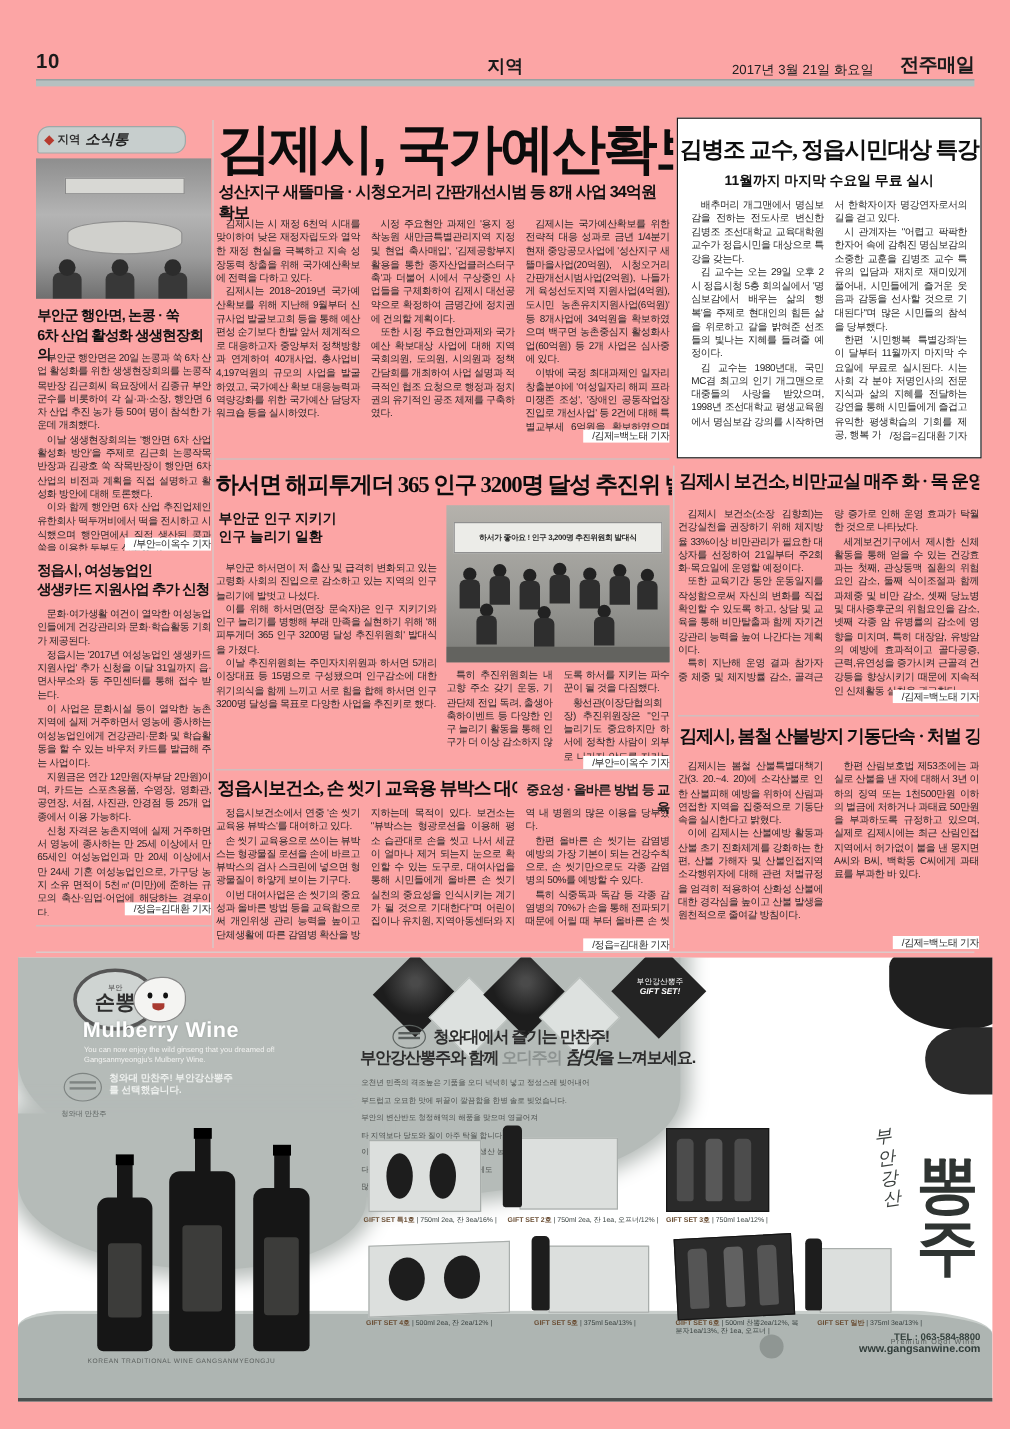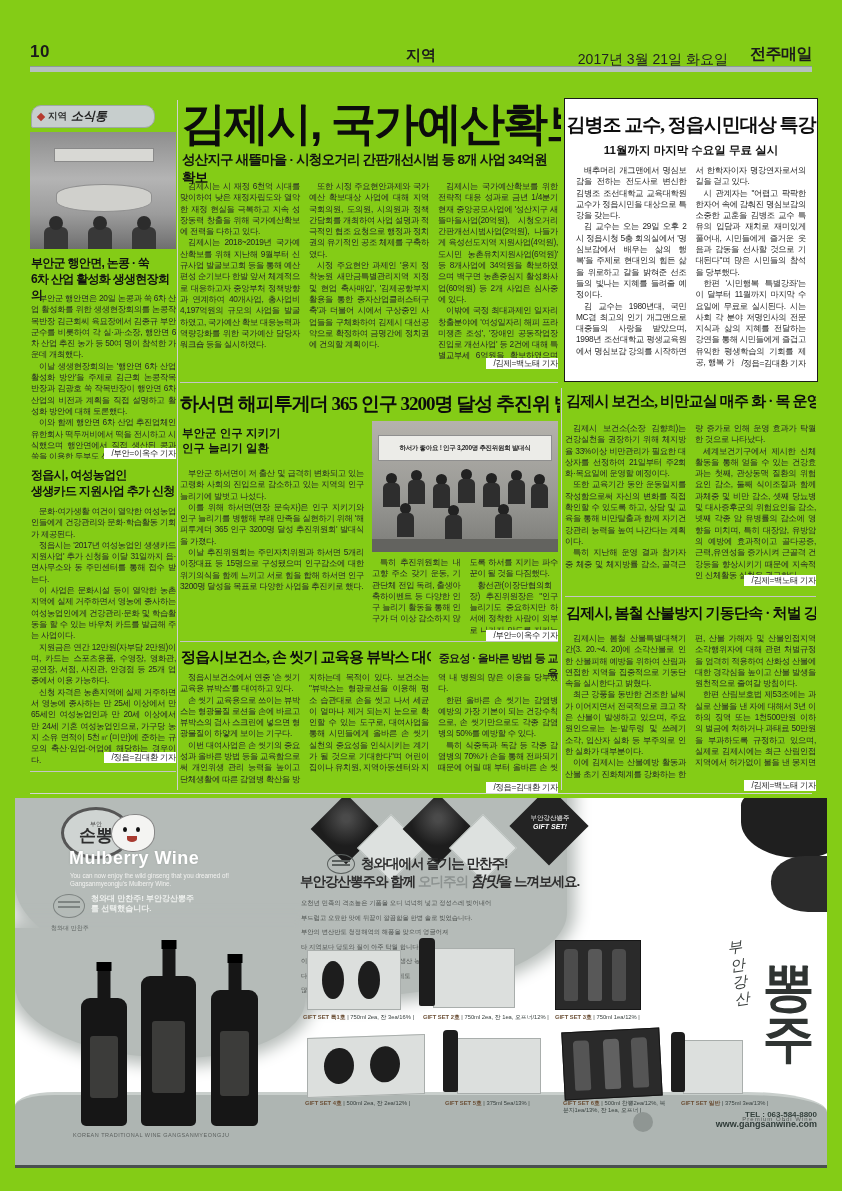--- a/index.html
+++ b/index.html
@@ -1,24 +1,24 @@
 <!DOCTYPE html>
 <html><head>
 <meta charset="utf-8">
 <style>
   html,body{margin:0;padding:0;background:#e8e8e8;}
-  .page{position:relative;width:842px;height:1191px;background:#84cc16;margin:0 auto;
+  .page{position:relative;width:842px;height:1191px;background:#fca5a5;margin:0 auto;
         font-family:"Liberation Sans", sans-serif;color:#1b1b1b;overflow:hidden;}
   .abs{position:absolute;}
   .serif{font-family:"Liberation Serif", serif;}
 
   
   .pagenum{left:30px;top:42px;font-size:17px;font-weight:bold;letter-spacing:0.5px;}
   .section{left:0;top:46px;width:100%;text-align:center;font-size:15px;font-weight:bold;}
-  .dateline{right:114px;top:51px;font-size:14px;color:#222;}
+  .dateline{right:114px;top:51px;font-size:11px;color:#222;}
   .papername{right:30px;top:44px;font-size:16px;font-weight:700;letter-spacing:-0.5px;}
   .header-rule{left:30px;top:66px;width:782px;height:5px;background:#b6c0c0;border-top:1px solid #8d9a9a;}
 
   
   .vrule{width:1px;background:#cfcfcf;}
   .hrule{height:1px;background:#c5c5c5;}
 
   
   .tab{left:31px;top:105px;width:116px;height:21px;background:#c7cecd;border:1px solid #9fa8a7;
        border-radius:10px 10px 10px 2px;display:flex;align-items:center;padding-left:6px;gap:4px;}
@@ -168,22 +168,22 @@
       <p class="para">신청 자격은 농촌지역에 실제 거주하면서 영농에 종사하는 만 25세 이상에서 만 65세인 여성농업인과 만 20세 이상에서 만 24세 기혼 여성농업인으로, 가구당 농지 소유 면적이 5천㎡(미만)에 준하는 규모의 축산·임업·어업에 해당하는 경우이다.</p>
       <span class="byline">/정읍=김대환 기자</span>
   </div>
   <div class="abs hrule" style="left:30px;top:771px;width:146px;"></div>
 
   <div class="abs main-headline">김제시, 국가예산확보 사활</div>
   <div class="abs main-subhead">성산지구 새뜰마을 · 시청오거리 간판개선시범 등 8개 사업 34억원 확보</div>
   <div class="bodyblock cols3" style="left:180px;top:181px;width:378px;height:188px;">
     <p class="para">김제시는 시 재정 6천억 시대를 맞이하여 낮은 재정자립도와 열악한 재정 현실을 극복하고 지속 성장동력 창출을 위해 국가예산확보에 전력을 다하고 있다.</p>
       <p class="para">김제시는 2018~2019년 국가예산확보를 위해 지난해 9월부터 신규사업 발굴보고회 등을 통해 예산 편성 순기보다 한발 앞서 체계적으로 대응하고자 중앙부처 정책방향과 연계하여 40개사업, 총사업비 4,197억원의 규모의 사업을 발굴하였고, 국가예산 확보 대응능력과 역량강화를 위한 국가예산 담당자 워크숍 등을 실시하였다.</p>
+      <p class="para">시정 주요현안 과제인 '용지 정착농원 새만금특별관리지역 지정 및 현업 축사매입', '김제공항부지활용을 통한 종자산업클러스터구축'과 더불어 시에서 구상중인 사업들을 구체화하여 김제시 대선공약으로 확정하여 금명간에 정치권에 건의할 계획이다.</p>
       <p class="para">또한 시정 주요현안과제와 국가예산 확보대상 사업에 대해 지역 국회의원, 도의원, 시의원과 정책간담회를 개최하여 사업 설명과 적극적인 협조 요청으로 행정과 정치권의 유기적인 공조 체제를 구축하였다.</p>
-      <p class="para">시정 주요현안 과제인 '용지 정착농원 새만금특별관리지역 지정 및 현업 축사매입', '김제공항부지활용을 통한 종자산업클러스터구축'과 더불어 시에서 구상중인 사업들을 구체화하여 김제시 대선공약으로 확정하여 금명간에 정치권에 건의할 계획이다.</p>
       <p class="para">김제시는 국가예산확보를 위한 전략적 대응 성과로 금년 1/4분기 현재 중앙공모사업에 '성산지구 새뜰마을사업(20억원), 시청오거리 간판개선시범사업(2억원), 나들가게 육성선도지역 지원사업(4억원), 도시민 농촌유치지원사업(6억원)' 등 8개사업에 34억원을 확보하였으며 백구면 농촌중심지 활성화사업(60억원) 등 2개 사업은 심사중에 있다.</p>
       <p class="para">이밖에 국정 최대과제인 일자리 창출분야에 '여성일자리 해피 프라미쟁존 조성', '장애인 공동작업장 진입로 개선사업' 등 2건에 대해 특별교부세 6억원을 확보하였으며 지역 일자리창출에 큰 기여를 할 것으로 기대된다.</p>
       <span class="byline">/김제=백노태 기자</span>
   </div>
   <div class="abs hrule" style="left:180px;top:382px;width:378px;"></div>
 
   <div class="abs lecture-box">
     <div class="lec-head serif">김병조 교수, 정읍시민대상 특강</div>
     <div class="lec-sub">11월까지 마지막 수요일 무료 실시</div>
     <div class="bodyblock cols2" style="left:11px;top:66px;width:230px;height:204px;">
@@ -254,21 +254,20 @@
       <p class="para">또한 교육기간 동안 운동일지를 작성함으로써 자신의 변화를 직접 확인할 수 있도록 하고, 상담 및 교육을 통해 비만탈출과 함께 자기건강관리 능력을 높여 나간다는 계획이다.</p>
       <p class="para">특히 지난해 운영 결과 참가자 중 체중 및 체지방률 감소, 골격근량 증가로 인해 운영 효과가 탁월한 것으로 나타났다.</p>
       <p class="para">세계보건기구에서 제시한 신체활동을 통해 얻을 수 있는 건강효과는 첫째, 관상동맥 질환의 위험요인 감소, 둘째 식이조절과 함께 과체중 및 비만 감소, 셋째 당뇨병 및 대사증후군의 위험요인을 감소, 넷째 각종 암 유병률의 감소에 영향을 미치며, 특히 대장암, 유방암의 예방에 효과적이고 골다공증, 근력,유연성을 증가시켜 근골격 건강등을 향상시키기 때문에 지속적인 신체활동 실천을 권고한다.</p>
       <span class="byline">/김제=백노태 기자</span>
   </div>
   <div class="abs hrule" style="left:565px;top:596px;width:251px;"></div>
 
   <div class="abs art-headline serif" style="left:566px;top:604px;width:250px;">김제시, 봄철 산불방지 기동단속 · 처벌 강화</div>
   <div class="bodyblock cols2" style="left:565px;top:633px;width:251px;height:158px;">
     <p class="para">김제시는 봄철 산불특별대책기간(3. 20.~4. 20)에 소각산불로 인한 산불피해 예방을 위하여 산림과 연접한 지역을 집중적으로 기동단속을 실시한다고 밝혔다.</p>
-      <p class="para">최근 강풍을 동반한 건조한 날씨가 이어지면서 전국적으로 크고 작은 산불이 발생하고 있으며, 주요 원인으로는 논·밭두렁 및 쓰레기 소각, 입산자 실화 등 부주의로 인한 실화가 대부분이다.</p>
       <p class="para">이에 김제시는 산불예방 활동과 산불 초기 진화체계를 강화하는 한편, 산불 가해자 및 산불인접지역 소각행위자에 대해 관련 처벌규정을 엄격히 적용하여 산화성 산불에 대한 경각심을 높이고 산불 발생을 원천적으로 줄여갈 방침이다.</p>
       <p class="para">한편 산림보호법 제53조에는 과실로 산불을 낸 자에 대해서 3년 이하의 징역 또는 1천500만원 이하의 벌금에 처하거나 과태료 50만원을 부과하도록 규정하고 있으며, 실제로 김제시에는 최근 산림인접지역에서 허가없이 불을 낸 몽지면 A씨와 B씨, 백학동 C씨에게 과태료를 부과한 바 있다.</p>
       <span class="byline">/김제=백노태 기자</span>
   </div>
 
   <div class="abs hrule" style="left:30px;top:793px;width:782px;background:#d4d4d4;"></div>
 
   <div class="abs ad">
     <div class="blob blob1"></div>
     <div class="blob blob2"></div>

